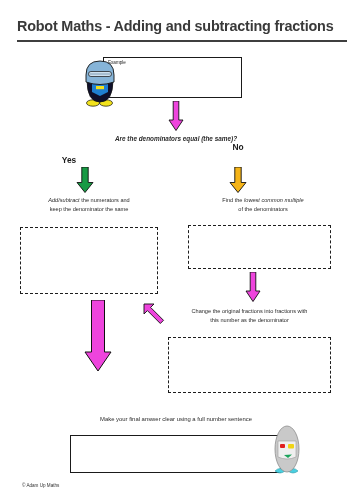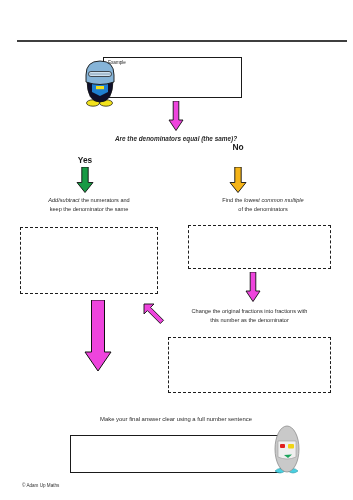--- a/index.html
+++ b/index.html
@@ -49,21 +49,21 @@
   #dashed-bottom{left:168px; top:337px; width:163px; height:56px; }
 
   
   .txt{ text-align:center; line-height:1.55; color:#2b2b2b; }
 
   #q-denominators{
     left:46px; top:134px; width:260px;
     font-size:6.4px; font-style:italic; font-weight:600;
   }
   #yes-label{
-    left:55px; top:155px; width:60px;
+    left:39px; top:155px; width:60px;
     font-size:8.4px; font-weight:bold; text-align:center; color:#1a1a1a;
   }
   #no-label{
     left:208px; top:142px; width:60px;
     font-size:8.4px; font-weight:bold; text-align:center; color:#1a1a1a;
   }
   #left-instruction{
     left:8px; top:196px; width:162px; font-size:5.6px;
   }
   #right-instruction{
@@ -93,20 +93,21 @@
 
   
   #robot-top{ left:84px; top:58px; }
   #robot-bottom{ left:272px; top:425px; }
 </style>
 </head>
 <body>
 
 <div id="sheet">
 
+  <div class="abs" id="title">Robot Maths - Adding and subtracting fractions</div>
   <div class="abs" id="title-rule"></div>
 
   <div class="abs solid-box" id="example-box"></div>
   <div class="abs" id="example-label">Example</div>
 
   <div class="abs" id="robot-top">
     <svg width="32" height="49" viewBox="0 0 32 49">
 
       <ellipse cx="9" cy="45" rx="6.5" ry="3.2" fill="#f2e21c" stroke="#111" stroke-width="0.7"></ellipse>
       <ellipse cx="22" cy="45" rx="6.5" ry="3.2" fill="#f2e21c" stroke="#111" stroke-width="0.7"></ellipse>

